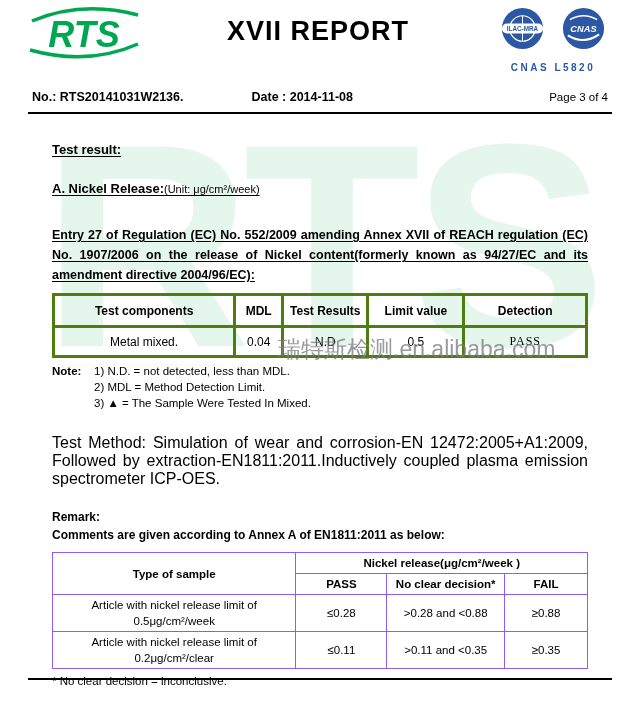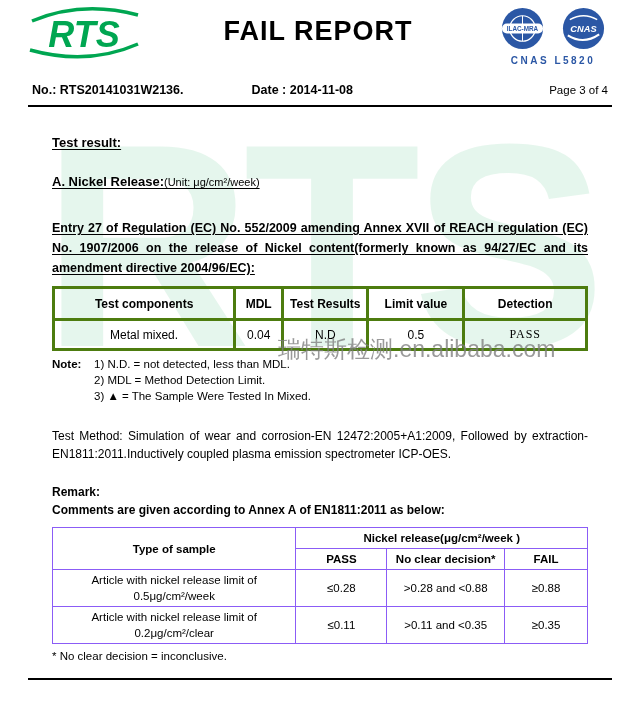--- a/index.html
+++ b/index.html
@@ -20,21 +20,21 @@
     position:absolute; top:334px; left:278px; z-index:3;
     font-size:23px; color:rgba(125,125,125,0.78); pointer-events:none;
     white-space:nowrap;
   }
   
   .header { position:relative; z-index:1; display:flex; justify-content:space-between; align-items:flex-start; padding:6px 26px 0 26px; }
   .logo-wrap { width:118px; }
   .title { font-size:27px; font-weight:bold; letter-spacing:1px; margin-top:10px; }
   .accred { display:flex; flex-direction:column; align-items:center; width:122px; }
   .accred-logos { display:flex; gap:16px; }
-  .cnas-code { margin-top:4px; font-size:10px; font-weight:bold; letter-spacing:2.5px; color:#2b57a5; white-space:nowrap; }
+  .cnas-code { margin-top:11px; font-size:10px; font-weight:bold; letter-spacing:2.5px; color:#2b57a5; white-space:nowrap; }
   
   .meta-row { position:relative; z-index:1; display:flex; align-items:baseline; padding:0 32px; margin-top:17px; font-size:12.5px; }
   .meta-no, .meta-date { font-weight:bold; }
   .meta-date { margin-left:68px; }
   .meta-page { margin-left:auto; font-size:11.5px; }
   .rule { border:none; border-top:2px solid #000; margin:8px 28px 0 28px; position:relative; z-index:1; }
   .bottom-rule { position:absolute; left:28px; right:28px; top:678px; border-top:2px solid #000; z-index:1; }
   
   .main { position:relative; z-index:1; padding:0 52px; }
   .test-result { margin-top:28px; font-size:13px; font-weight:bold; text-decoration:underline; text-underline-offset:2px; }
@@ -46,21 +46,21 @@
   .t1 { width:100%; border-collapse:collapse; margin-top:8px; }
   .t1 th, .t1 td { border:3px solid #4d7c0f; text-align:center; font-size:12px; padding:0 4px; background:transparent; }
   .t1 th { font-weight:bold; height:32px; }
   .t1 td { height:30px; }
   .pass-serif { font-family:"Liberation Serif","DejaVu Serif",serif; letter-spacing:1px; font-size:13px; }
   
   .notes { display:flex; margin-top:5px; font-size:11.5px; line-height:16px; }
   .notes-label { font-weight:bold; width:40px; flex:none; }
   .notes-items { padding-left:2px; }
   
-  .test-method { margin-top:23px; font-size:12px; line-height:18px; text-align:justify; }
+  .test-method { margin-top:23px; font-size:16px; line-height:18px; text-align:justify; }
   .remark-label { margin-top:22px; font-size:12px; font-weight:bold; }
   .remark-text { margin-top:4px; font-size:12px; font-weight:bold; }
   
   .t2 { width:100%; border-collapse:collapse; margin-top:10px; }
   .t2 th, .t2 td { border:1px solid #8b5cf6; text-align:center; font-size:11.5px; padding:2px 4px; background:transparent; }
   .t2 th { font-weight:bold; height:21px; }
   .t2 td { height:37px; }
   .t2 .sample { line-height:16px; }
   .footnote { margin-top:6px; font-size:11.5px; }
 </style>
@@ -74,21 +74,21 @@
 
   <header class="header">
     <div class="logo-wrap">
       <svg width="116" height="54" viewBox="0 0 116 54">
         <path d="M6 15 Q 56 -6 112 9" stroke="#00a651" stroke-width="3.5" fill="none"></path>
         <path d="M4 44 Q 62 60 112 38" stroke="#00a651" stroke-width="3.5" fill="none"></path>
         <text x="58" y="41" text-anchor="middle" font-size="36" font-weight="bold" font-style="italic" fill="#00a651" font-family="Liberation Sans, sans-serif">RTS</text>
       </svg>
     </div>
 
-    <h1 class="title">FAIL REPORT</h1>
+    <h1 class="title">XVII REPORT</h1>
 
     <div class="accred">
       <div class="accred-logos">
         <svg width="45" height="45" viewBox="0 0 46 46">
           <circle cx="23" cy="23" r="21" fill="#2b57a5"></circle>
           <circle cx="23" cy="23" r="13" fill="none" stroke="#ffffff" stroke-width="1.2"></circle>
           <path d="M10 23 h26 M23 10 v26" stroke="#ffffff" stroke-width="1"></path>
           <rect x="2" y="18" width="42" height="10" rx="5" fill="#ffffff"></rect>
           <text x="23" y="25.7" text-anchor="middle" font-size="6.5" font-weight="bold" fill="#2b57a5" font-family="Liberation Sans, sans-serif">ILAC-MRA</text>
         </svg>

